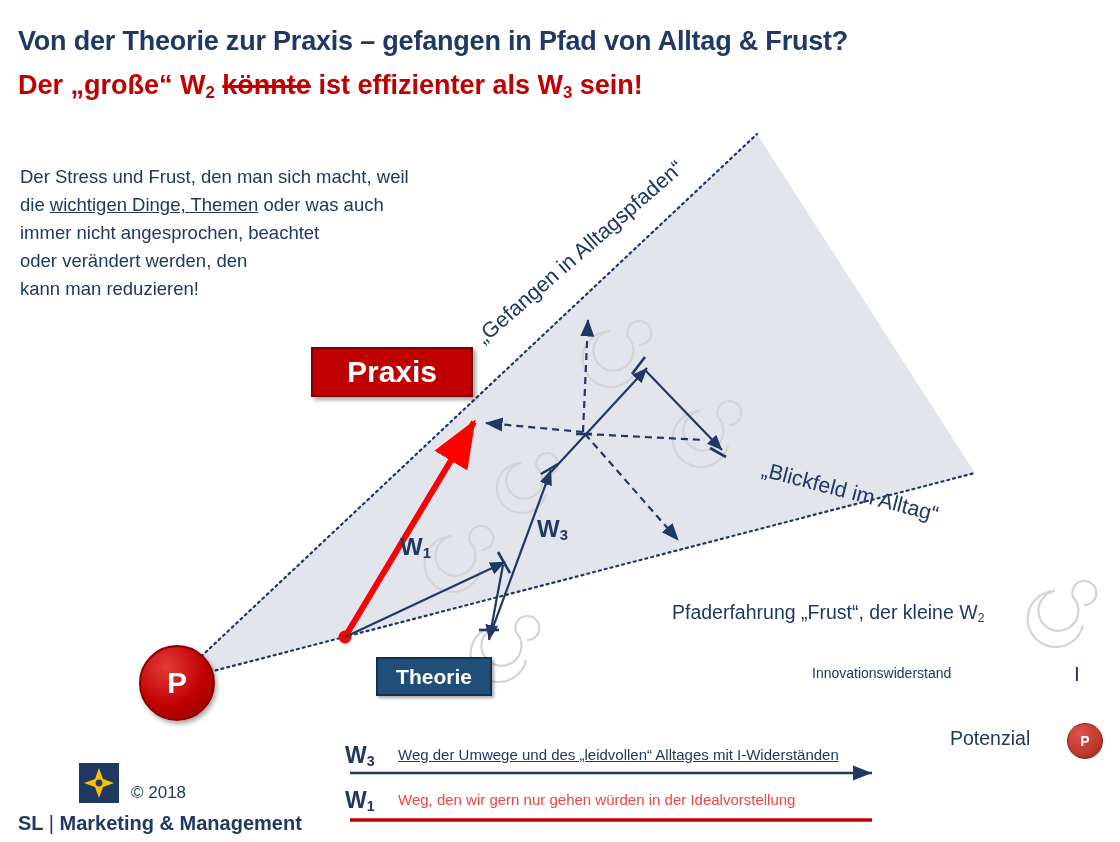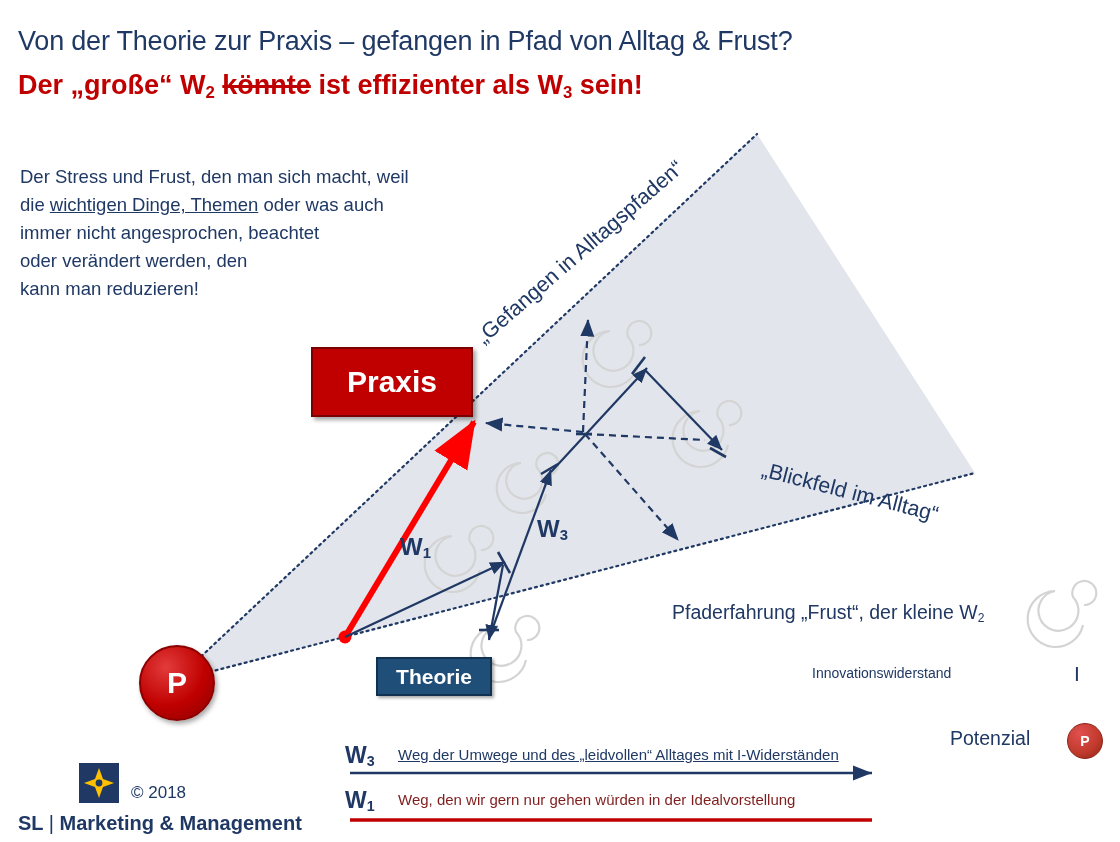--- a/index.html
+++ b/index.html
@@ -16,21 +16,21 @@
     height: 842px;
     background: #ffffff;
     overflow: hidden;
   }
   .abs { position: absolute; }
 
   
   #title-line-1 {
     left: 18px; top: 26px;
     font-size: 27px;
-    font-weight: normal;
+    font-weight: bold;
     color: #1F3864;
     letter-spacing: -0.2px;
     white-space: nowrap;
   }
   #title-line-2 {
     left: 18px; top: 70px;
     font-size: 27px;
     font-weight: bold;
     color: #C00000;
     white-space: nowrap;
@@ -55,21 +55,21 @@
   .box {
     display: flex;
     align-items: center;
     justify-content: center;
     font-weight: bold;
     color: #ffffff;
     box-sizing: border-box;
   }
   #praxis-box {
     left: 311px; top: 347px;
-    width: 162px; height: 70px;
+    width: 162px; height: 50px;
     background: #C00000;
     border: 2px solid #7B0000;
     font-size: 30px;
     box-shadow: 3px 3px 4px rgba(0,0,0,0.35);
   }
   #theorie-box {
     left: 344px; top: 657px;
     width: 116px; height: 39px;
     background: #1F4E79;
     border: 2px solid #123050;
@@ -153,21 +153,21 @@
     background: radial-gradient(circle at 35% 28%, #e05050 0%, #C0392B 60%, #8b2418 100%);
     border: 1px solid #8b2418;
     display:flex; align-items:center; justify-content:center;
     color: #ffffff; font-weight: bold; font-size: 14px;
   }
 
   
   #legend-w3-key { left: 345px; top: 742px; font-size: 23px; font-weight: bold; color:#1F3864; }
   #legend-w3-text { left: 398px; top: 746px; font-size: 15px; color:#1F3864; white-space: nowrap; text-decoration: underline; }
   #legend-w1-key { left: 345px; top: 787px; font-size: 23px; font-weight: bold; color:#1F3864; }
-  #legend-w1-text { left: 398px; top: 791px; font-size: 15px; color:#7f1d1d; white-space: nowrap; }
+  #legend-w1-text { left: 398px; top: 791px; font-size: 15px; color:#ef4444; white-space: nowrap; }
 
   
   #copyright {
     left: 131px; top: 783px;
     font-size: 17px;
     color: #1F3864;
   }
   #logo-text {
     left: 18px; top: 812px;
     font-size: 20px;

